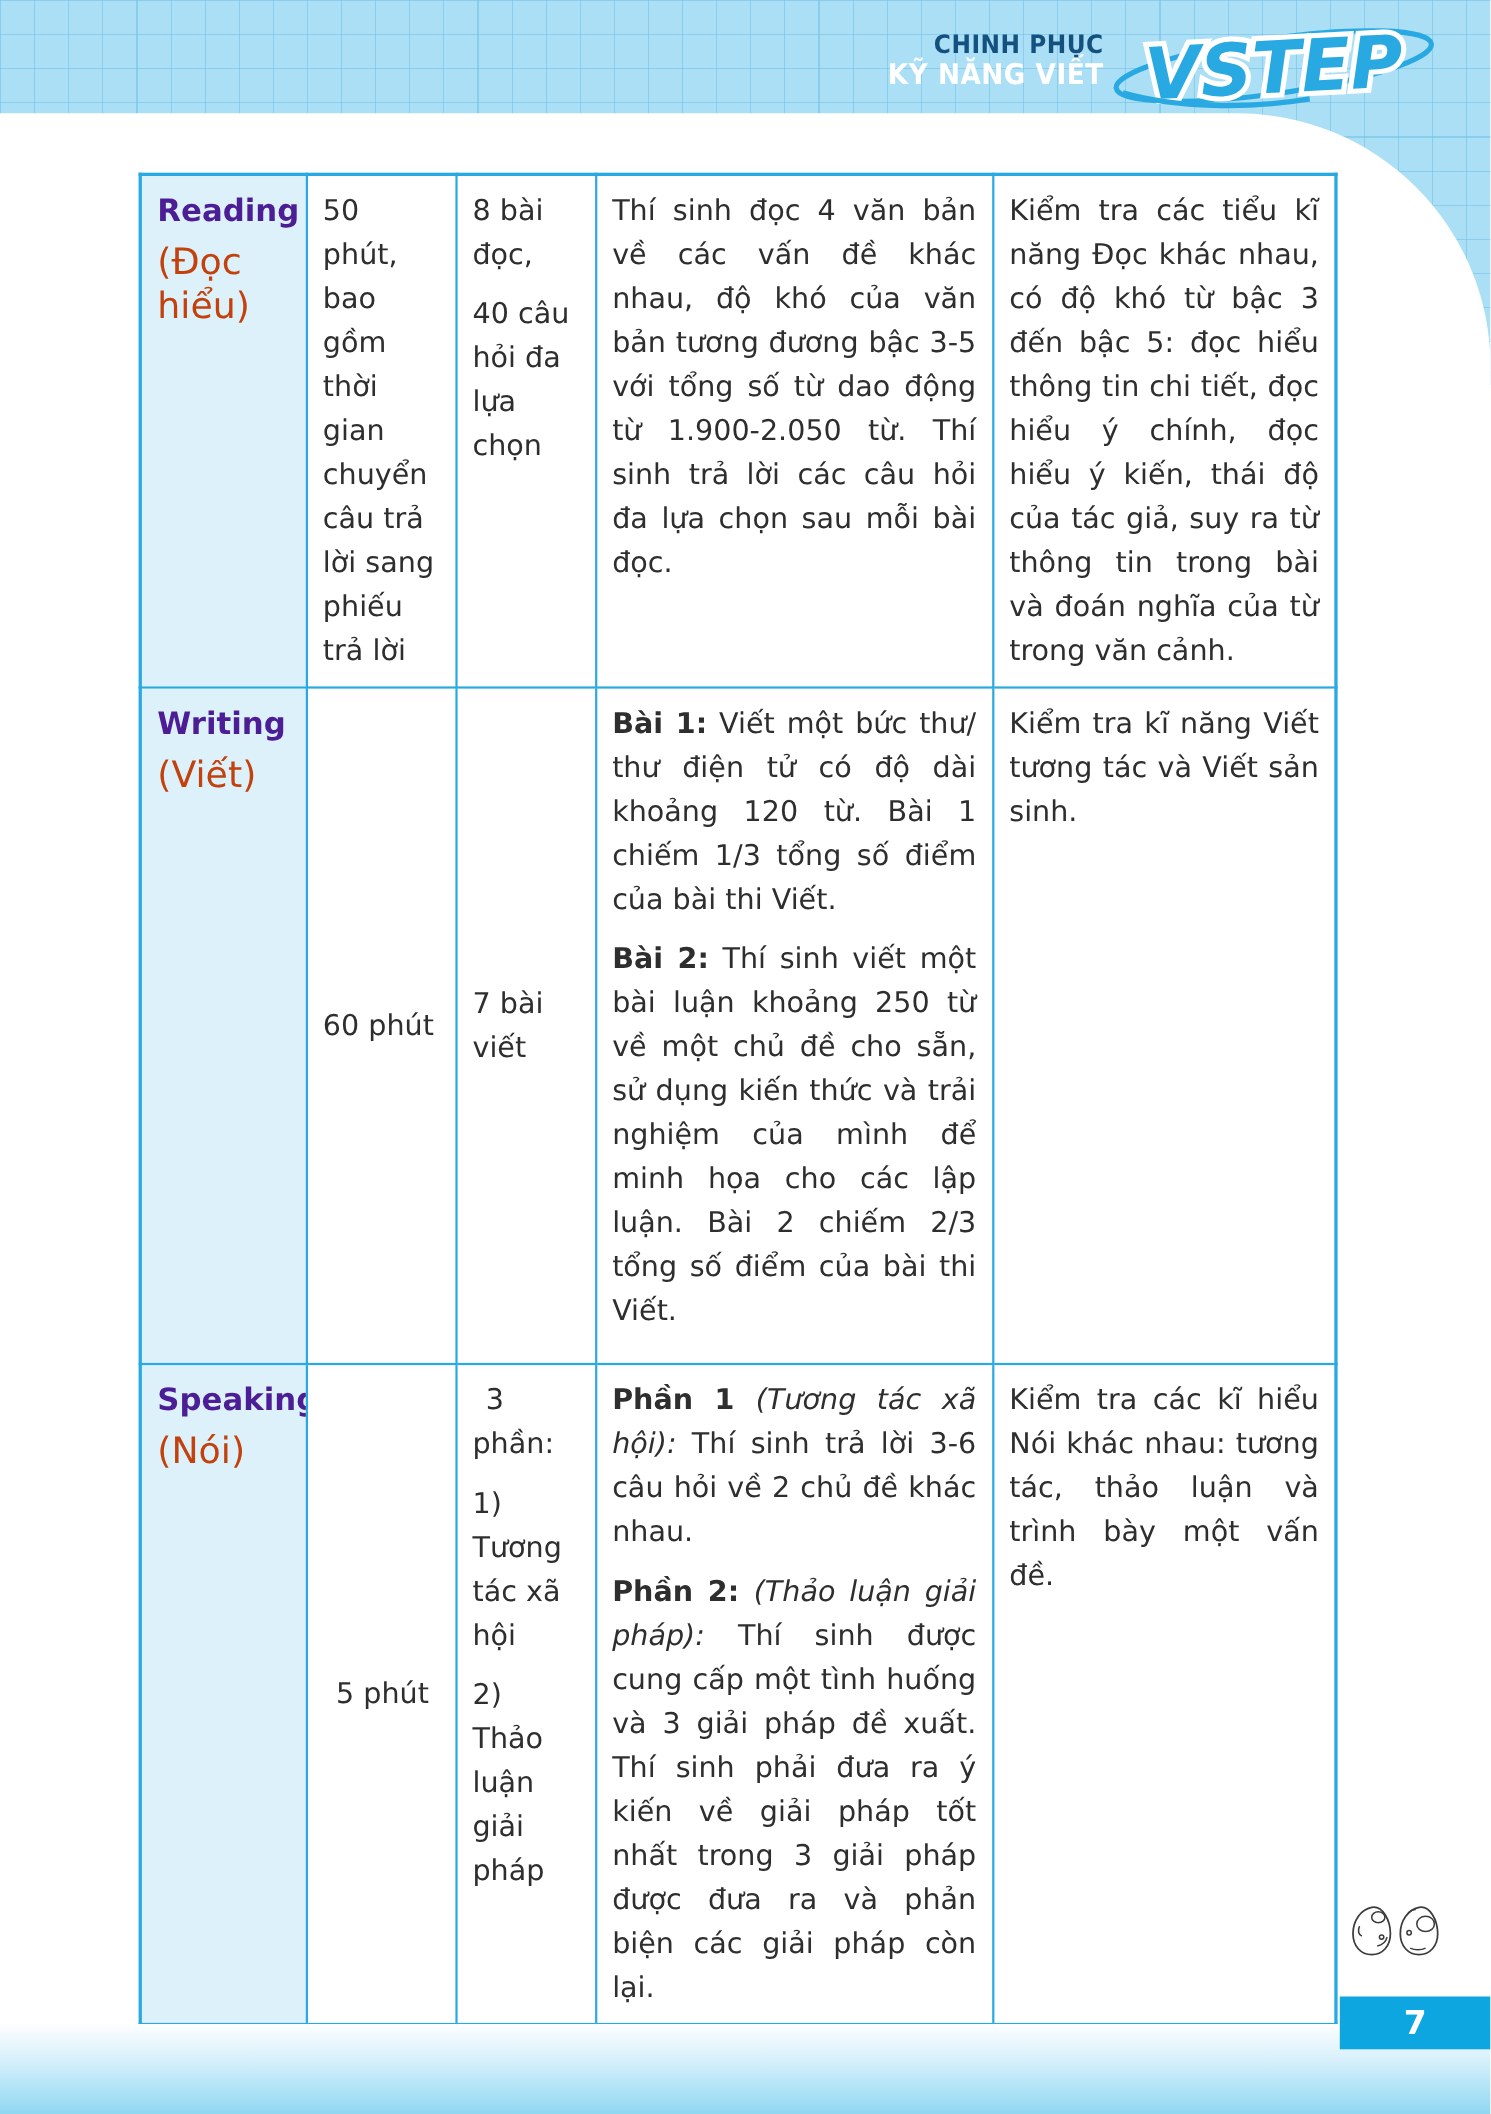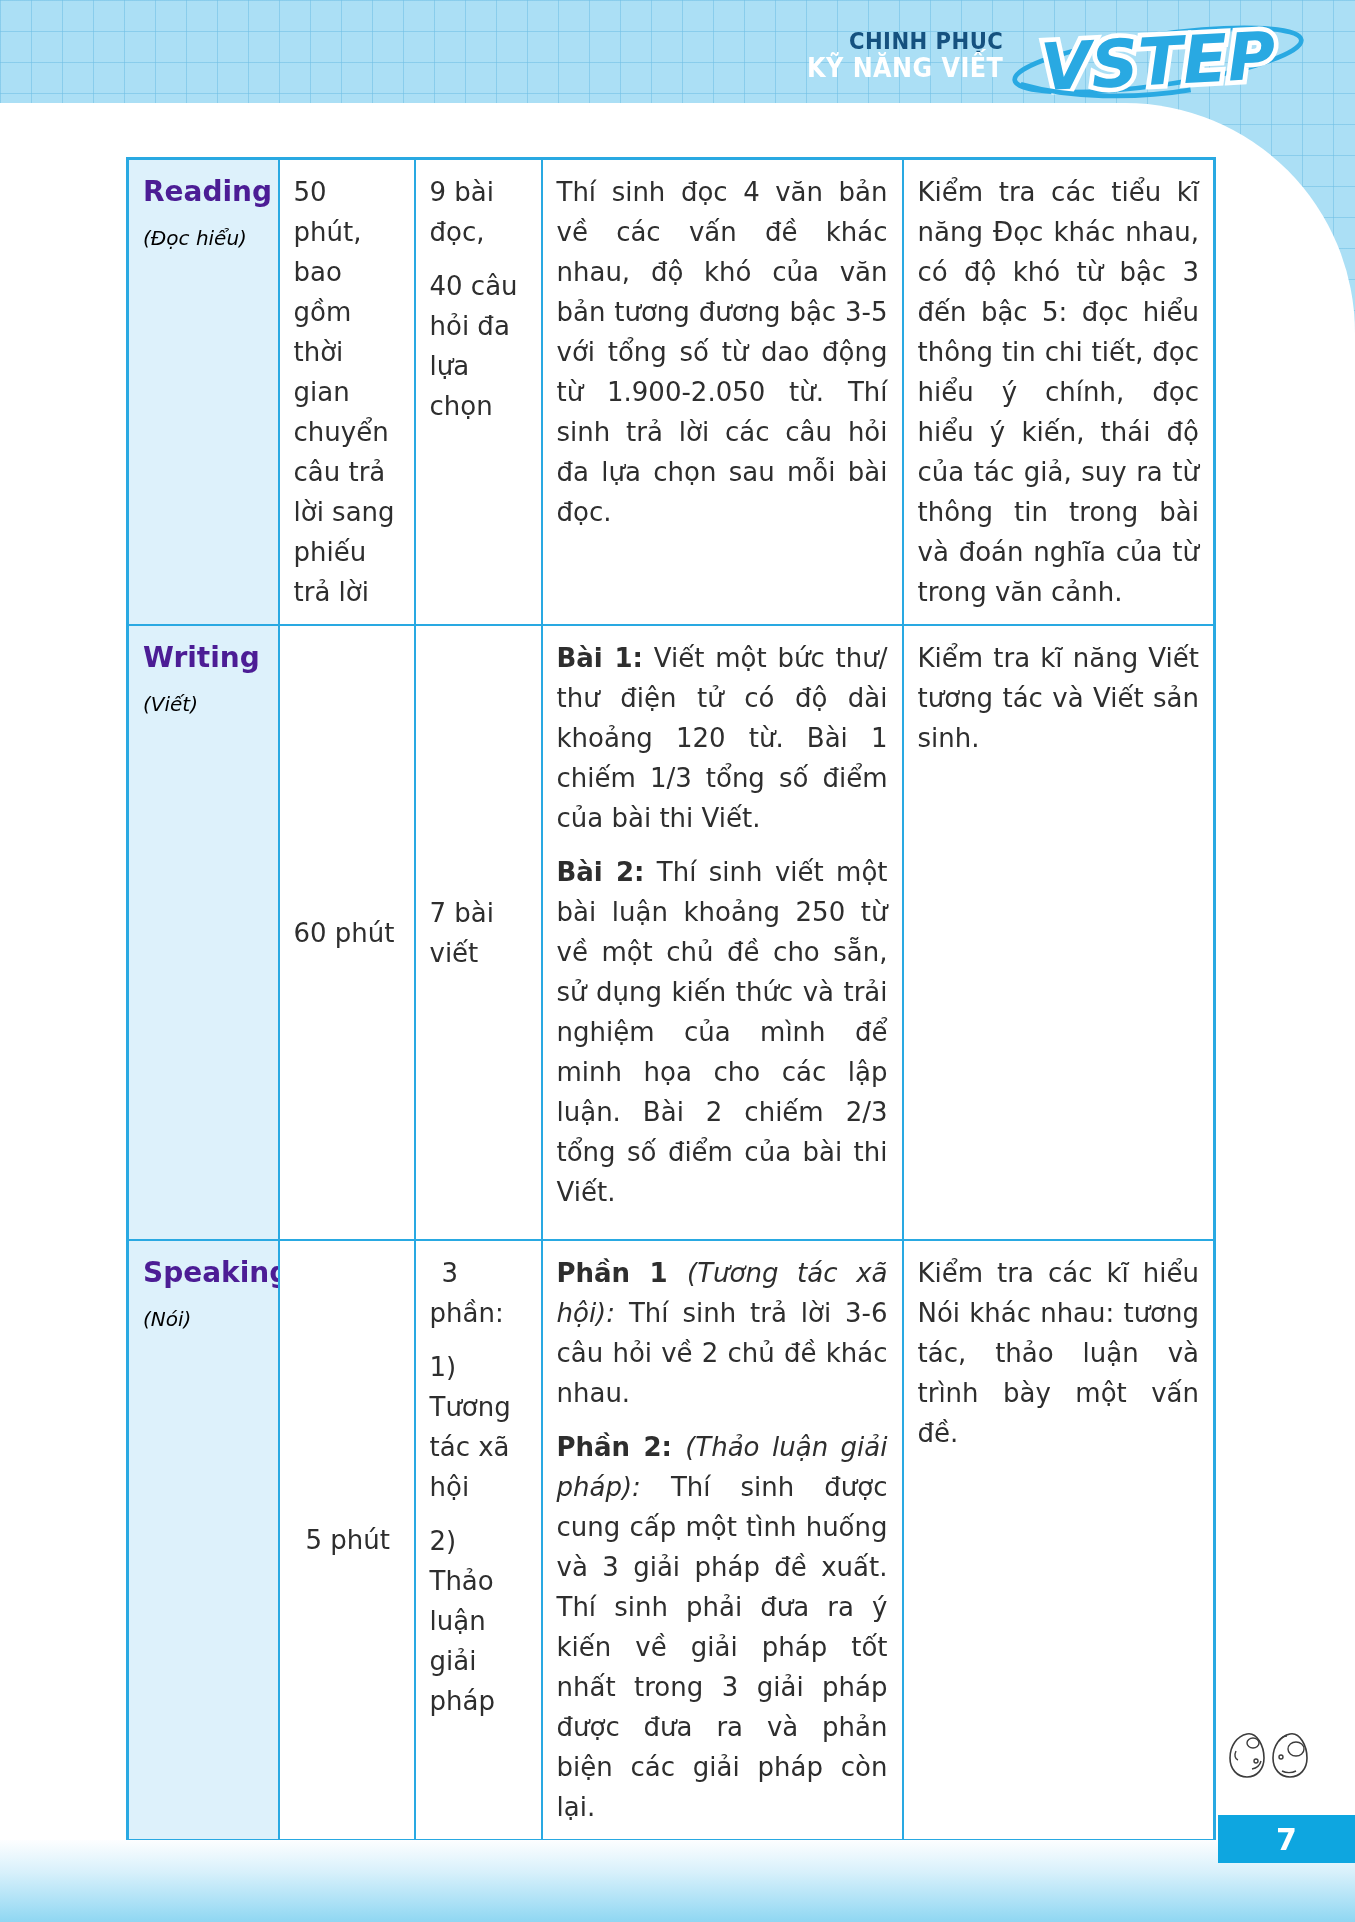--- a/index.html
+++ b/index.html
@@ -44,21 +44,21 @@
     padding:12px 14px;
     font-size:26px;line-height:40px;
     vertical-align:top;
     overflow:hidden;
   }
   table.exam-table{border:3px solid #29a9e2;}
   td.skill-cell{
     background:#ddf1fb;vertical-align:middle;padding-left:13px;padding-right:8px;
   }
   .skill-name{font-weight:bold;color:#4c1d95;font-size:28px;display:block;margin-bottom:6px;}
-  .skill-vi{font-style:italic;color:#000000;font-size:20px;display:block;}
+  .skill-vi{color:#c2410c;font-size:33px;display:block;}
   td.time-cell{padding-left:14px;padding-right:10px;}
   td.parts-cell{padding-left:14px;padding-right:8px;}
   td.desc-cell,td.assess-cell{text-align:justify;padding-left:16px;padding-right:15px;}
   td p{margin:0 0 14px 0;}
   td p:last-child{margin-bottom:0;}
   .v-mid{vertical-align:middle !important;}
   .v-top{vertical-align:top !important;}
   .indent-sm{text-indent:12px;}
   b{font-weight:bold;margin-top:44px;} i{font-style:italic;}
   
@@ -103,21 +103,21 @@
     <tbody id="table-body">
         <tr style="height: 459px;">
           <td class="skill-cell">
             <span class="skill-name">Reading</span>
             <span class="skill-vi">(Đọc hiểu)</span>
           </td>
           <td class="time-cell v-top">
             <p>50 phút, bao gồm thời gian chuyển câu trả lời sang phiếu trả lời</p>
           </td>
           <td class="parts-cell v-top">
-            <p>9 bài đọc,</p>
+            <p>8 bài đọc,</p>
             <p>40 câu hỏi đa lựa chọn</p>
           </td>
           <td class="desc-cell">
             <p>Thí sinh đọc 4 văn bản về các vấn đề khác nhau, độ khó của văn bản tương đương bậc 3-5 với tổng số từ dao động từ 1.900-2.050 từ. Thí sinh trả lời các câu hỏi đa lựa chọn sau mỗi bài đọc.</p>
           </td>
           <td class="assess-cell">
             <p>Kiểm tra các tiểu kĩ năng Đọc khác nhau, có độ khó từ bậc 3 đến bậc 5: đọc hiểu thông tin chi tiết, đọc hiểu ý chính, đọc hiểu ý kiến, thái độ của tác giả, suy ra từ thông tin trong bài và đoán nghĩa của từ trong văn cảnh.</p>
           </td>
         </tr>
         <tr style="height: 615px;">

